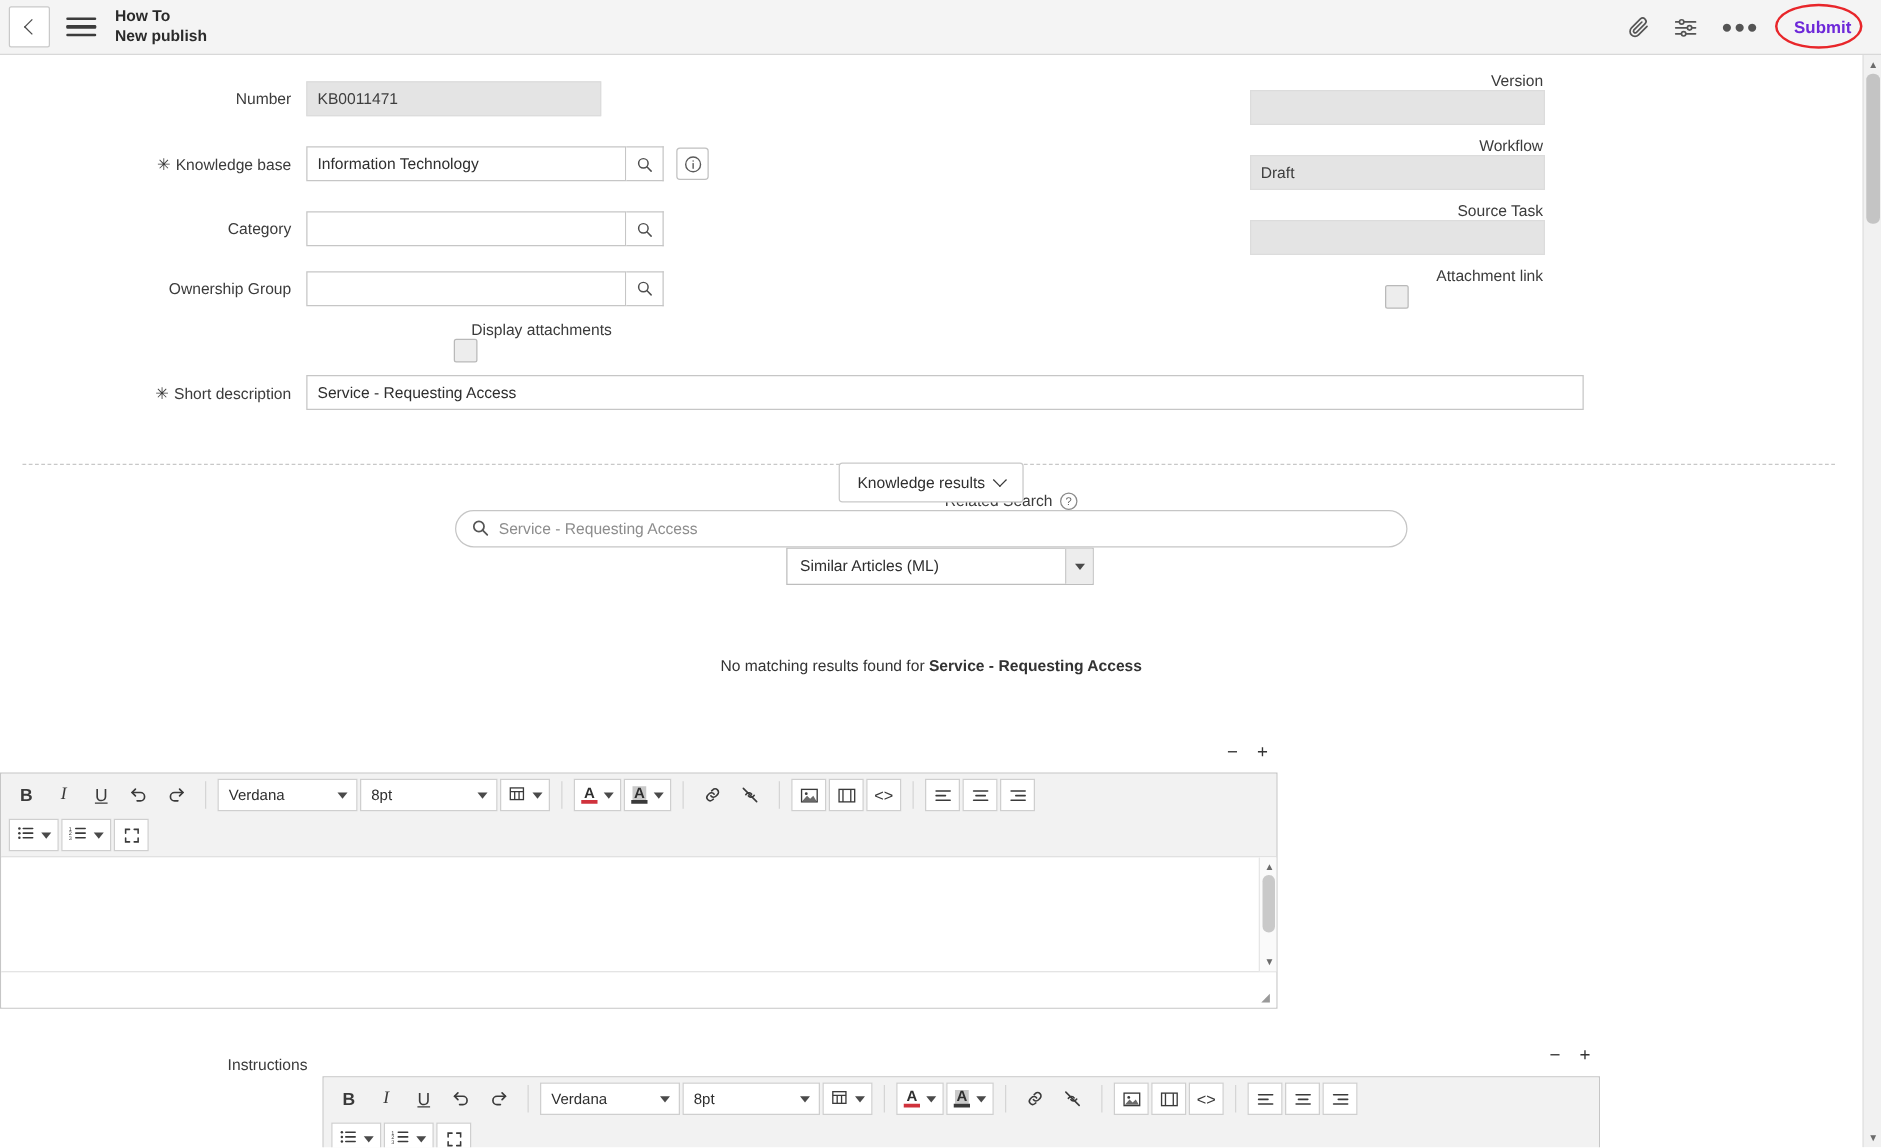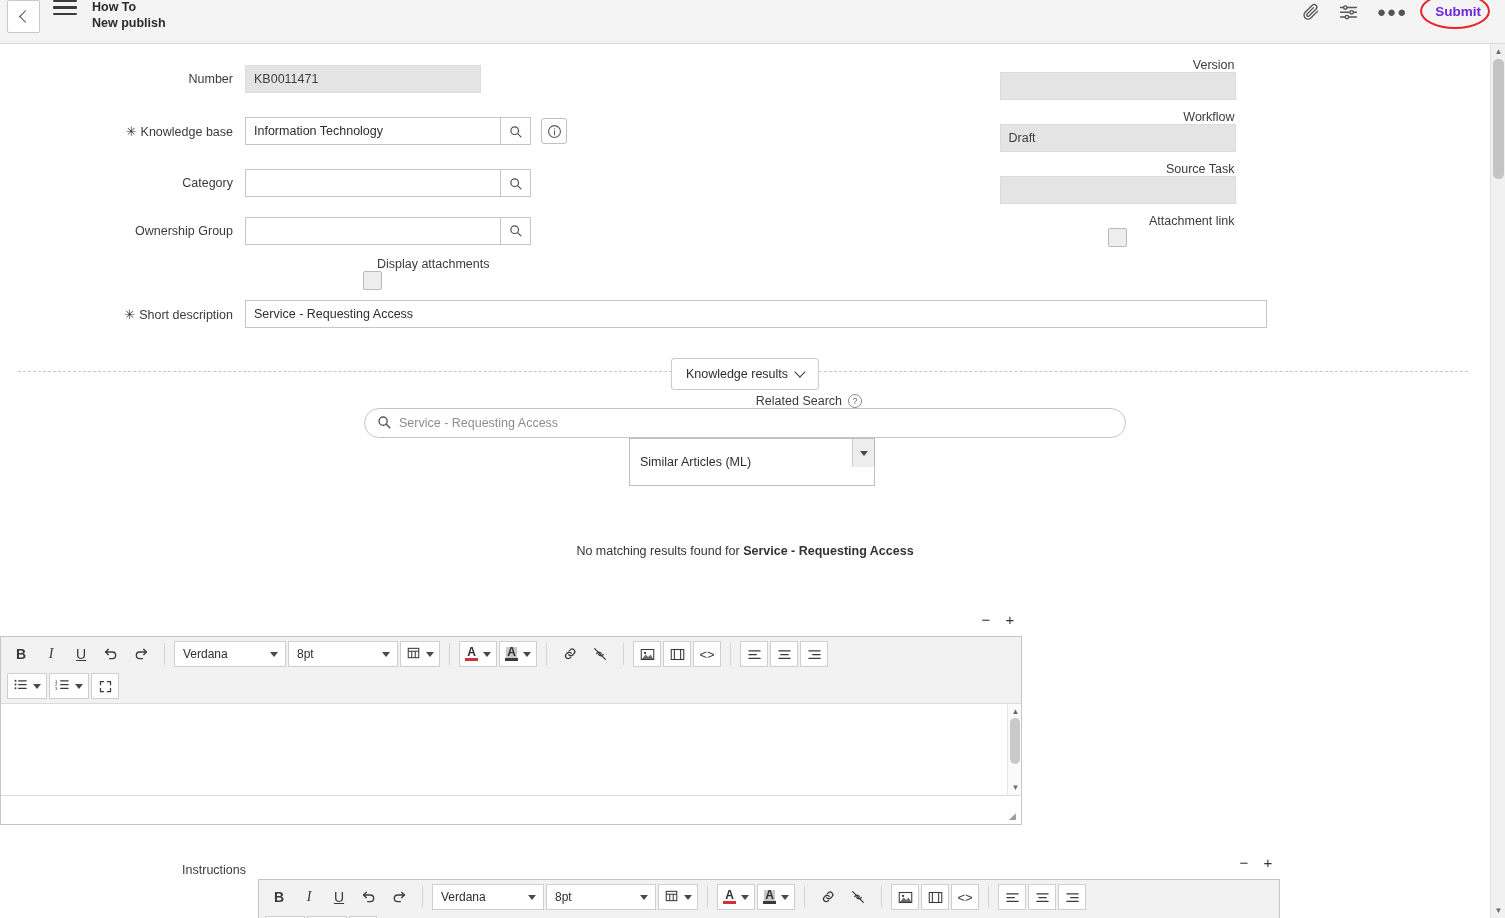--- a/index.html
+++ b/index.html
@@ -13,21 +13,21 @@
     color: #2e2e2e;
   }
 
   
   .header {
     position: relative;
     height: 44px;
     background: #f4f4f4;
     border-bottom: 1px solid #d8d8d8;
     display: flex;
-    align-items: flex-start;
+    align-items: center;
   }
   .back-btn {
     width: 33px; height: 33px;
     margin-left: 7px;
     border: 1px solid #c9c9c9;
     background: #ffffff;
     border-radius: 2px;
     display: flex; align-items: center; justify-content: center;
     cursor: pointer;
   }
@@ -201,21 +201,21 @@
   }
   .divider-line {
     position: absolute;
     top: 17px; left: 18px; right: 22px;
     border-top: 1px dashed #c8c8c8;
   }
   .kr-pill {
     position: absolute;
     left: 50%;
     transform: translateX(-50%);
-    top: 4px;
+    top: 16px;
     background: #ffffff;
     border: 1px solid #c9c9c9;
     border-radius: 3px;
     padding: 8px 14px;
     font-size: 12.5px;
     color: #2e2e2e;
     display: flex; align-items: center; gap: 8px;
     cursor: pointer;
   }
   .chev-down {
@@ -253,21 +253,21 @@
     width: 762px; height: 30px;
     border: 1px solid #c6c6c6;
     border-radius: 16px;
     background: #fff;
     display: flex; align-items: center;
     padding: 0 12px;
     gap: 8px;
   }
   .rs-input .txt { font-size: 12.5px; color: #8d8d8d; }
   .rs-select {
-    width: 246px; height: 48px;
+    width: 246px; height: 30px;
     margin-left: 14px;
     border: 1px solid #bdbdbd;
     background: #fff;
     display: flex; align-items: center;
     font-size: 12.5px; color: #2e2e2e;
     padding-left: 10px;
     position: relative;
     cursor: pointer;
   }
   .rs-select .arrowbox {

